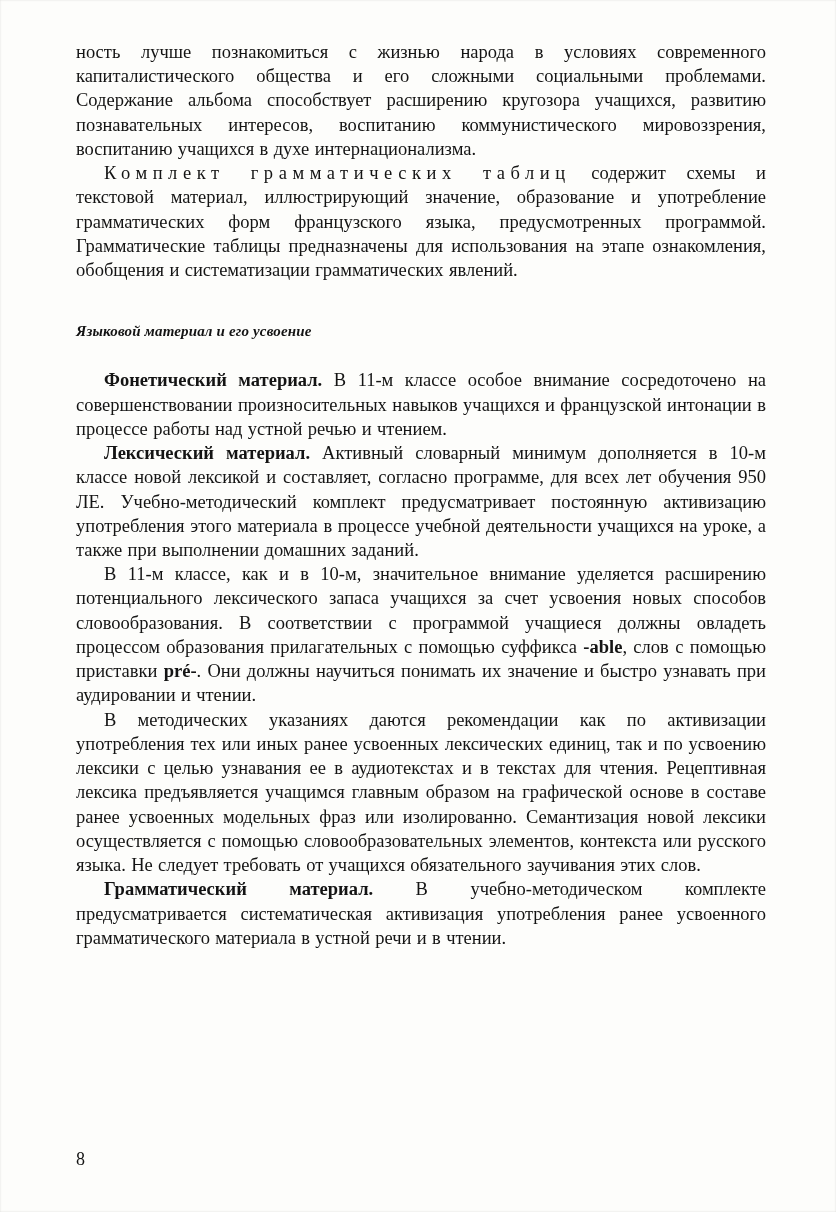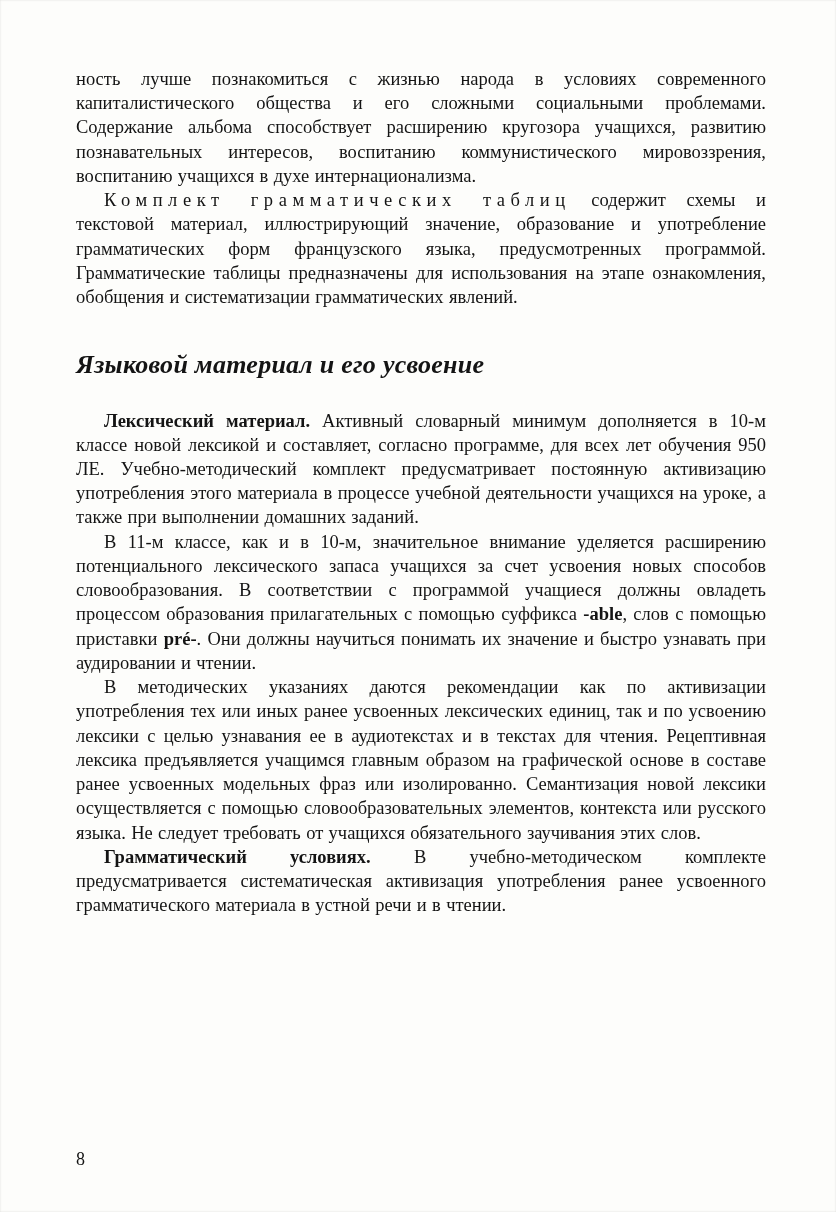--- a/index.html
+++ b/index.html
@@ -7,42 +7,42 @@
     padding: 0;
     background: #e9e9e6;
   }
   .page {
     position: relative;
     width: 836px;
     height: 1212px;
     margin: 0 auto;
     background: #fdfdfb;
     box-sizing: border-box;
-    padding: 67px 70px 0 76px;
+    padding: 40px 70px 0 76px;
     font-family: "Liberation Serif", "DejaVu Serif", serif;
     font-size: 18.5px;
     line-height: 1.31;
     color: #141414;
     overflow: hidden;
     box-shadow: inset 0 0 2px rgba(0,0,0,0.15);
   }
   .text-block {
     text-align: justify;
   }
   .para {
     margin: 0;
     word-spacing: 0.04em;
   }
   .para.indent {
     text-indent: 28px;
   }
   .section-heading {
     font-style: italic;
     font-weight: bold;
-    font-size: 26px;
+    font-size: 15px;
     line-height: 1.2;
     text-align: left;
     margin: 40px 0 28px 0;
     letter-spacing: 0.01em;
   }
   .seg-normal { font-weight: normal; }
   .seg-bold   { font-weight: bold; }
   .seg-spaced { letter-spacing: 0.30em; }
   .page-number {
     position: absolute;
@@ -53,19 +53,20 @@
   }
 </style>
 </head>
 <body>
 
 <div class="page">
   <div class="text-block">
       <p class="para"><span class="seg-normal">ность лучше познакомиться с жизнью народа в условиях современного капиталистического общества и его сложными социальными проблемами. Содержание альбома способствует расширению кругозора учащихся, развитию познавательных интересов, воспитанию коммунистического мировоззрения, воспитанию учащихся в духе интернационализма.</span></p>
       <p class="para indent"><span class="seg-spaced">Комплект грамматических таблиц</span><span class="seg-normal"> содержит схемы и текстовой материал, иллюстрирующий значение, образование и употребление грамматических форм французского языка, предусмотренных программой. Грамматические таблицы предназначены для использования на этапе ознакомления, обобщения и систематизации грамматических явлений.</span></p>
       <h2 class="section-heading">Языковой материал и его усвоение</h2>
+      <p class="para indent"><span class="seg-bold">Фонетический материал.</span><span class="seg-normal"> В 11-м классе особое внимание сосредоточено на совершенствовании произносительных навыков учащихся и французской интонации в процессе работы над устной речью и чтением.</span></p>
       <p class="para indent"><span class="seg-bold">Лексический материал.</span><span class="seg-normal"> Активный словарный минимум дополняется в 10-м классе новой лексикой и составляет, согласно программе, для всех лет обучения 950 ЛЕ. Учебно-методический комплект предусматривает постоянную активизацию употребления этого материала в процессе учебной деятельности учащихся на уроке, а также при выполнении домашних заданий.</span></p>
       <p class="para indent"><span class="seg-normal">В 11-м классе, как и в 10-м, значительное внимание уделяется расширению потенциального лексического запаса учащихся за счет усвоения новых способов словообразования. В соответствии с программой учащиеся должны овладеть процессом образования прилагательных с помощью суффикса </span><span class="seg-bold">-able</span><span class="seg-normal">, слов с помощью приставки </span><span class="seg-bold">pré-</span><span class="seg-normal">. Они должны научиться понимать их значение и быстро узнавать при аудировании и чтении.</span></p>
       <p class="para indent"><span class="seg-normal">В методических указаниях даются рекомендации как по активизации употребления тех или иных ранее усвоенных лексических единиц, так и по усвоению лексики с целью узнавания ее в аудиотекстах и в текстах для чтения. Рецептивная лексика предъявляется учащимся главным образом на графической основе в составе ранее усвоенных модельных фраз или изолированно. Семантизация новой лексики осуществляется с помощью словообразовательных элементов, контекста или русского языка. Не следует требовать от учащихся обязательного заучивания этих слов.</span></p>
-      <p class="para indent"><span class="seg-bold">Грамматический условиях.</span><span class="seg-normal"> В учебно-методическом комплекте предусматривается систематическая активизация употребления ранее усвоенного грамматического материала в устной речи и в чтении.</span></p>
+      <p class="para indent"><span class="seg-bold">Грамматический материал.</span><span class="seg-normal"> В учебно-методическом комплекте предусматривается систематическая активизация употребления ранее усвоенного грамматического материала в устной речи и в чтении.</span></p>
     </div>
   <div class="page-number">8</div>
 </div>
 
 </body></html>

